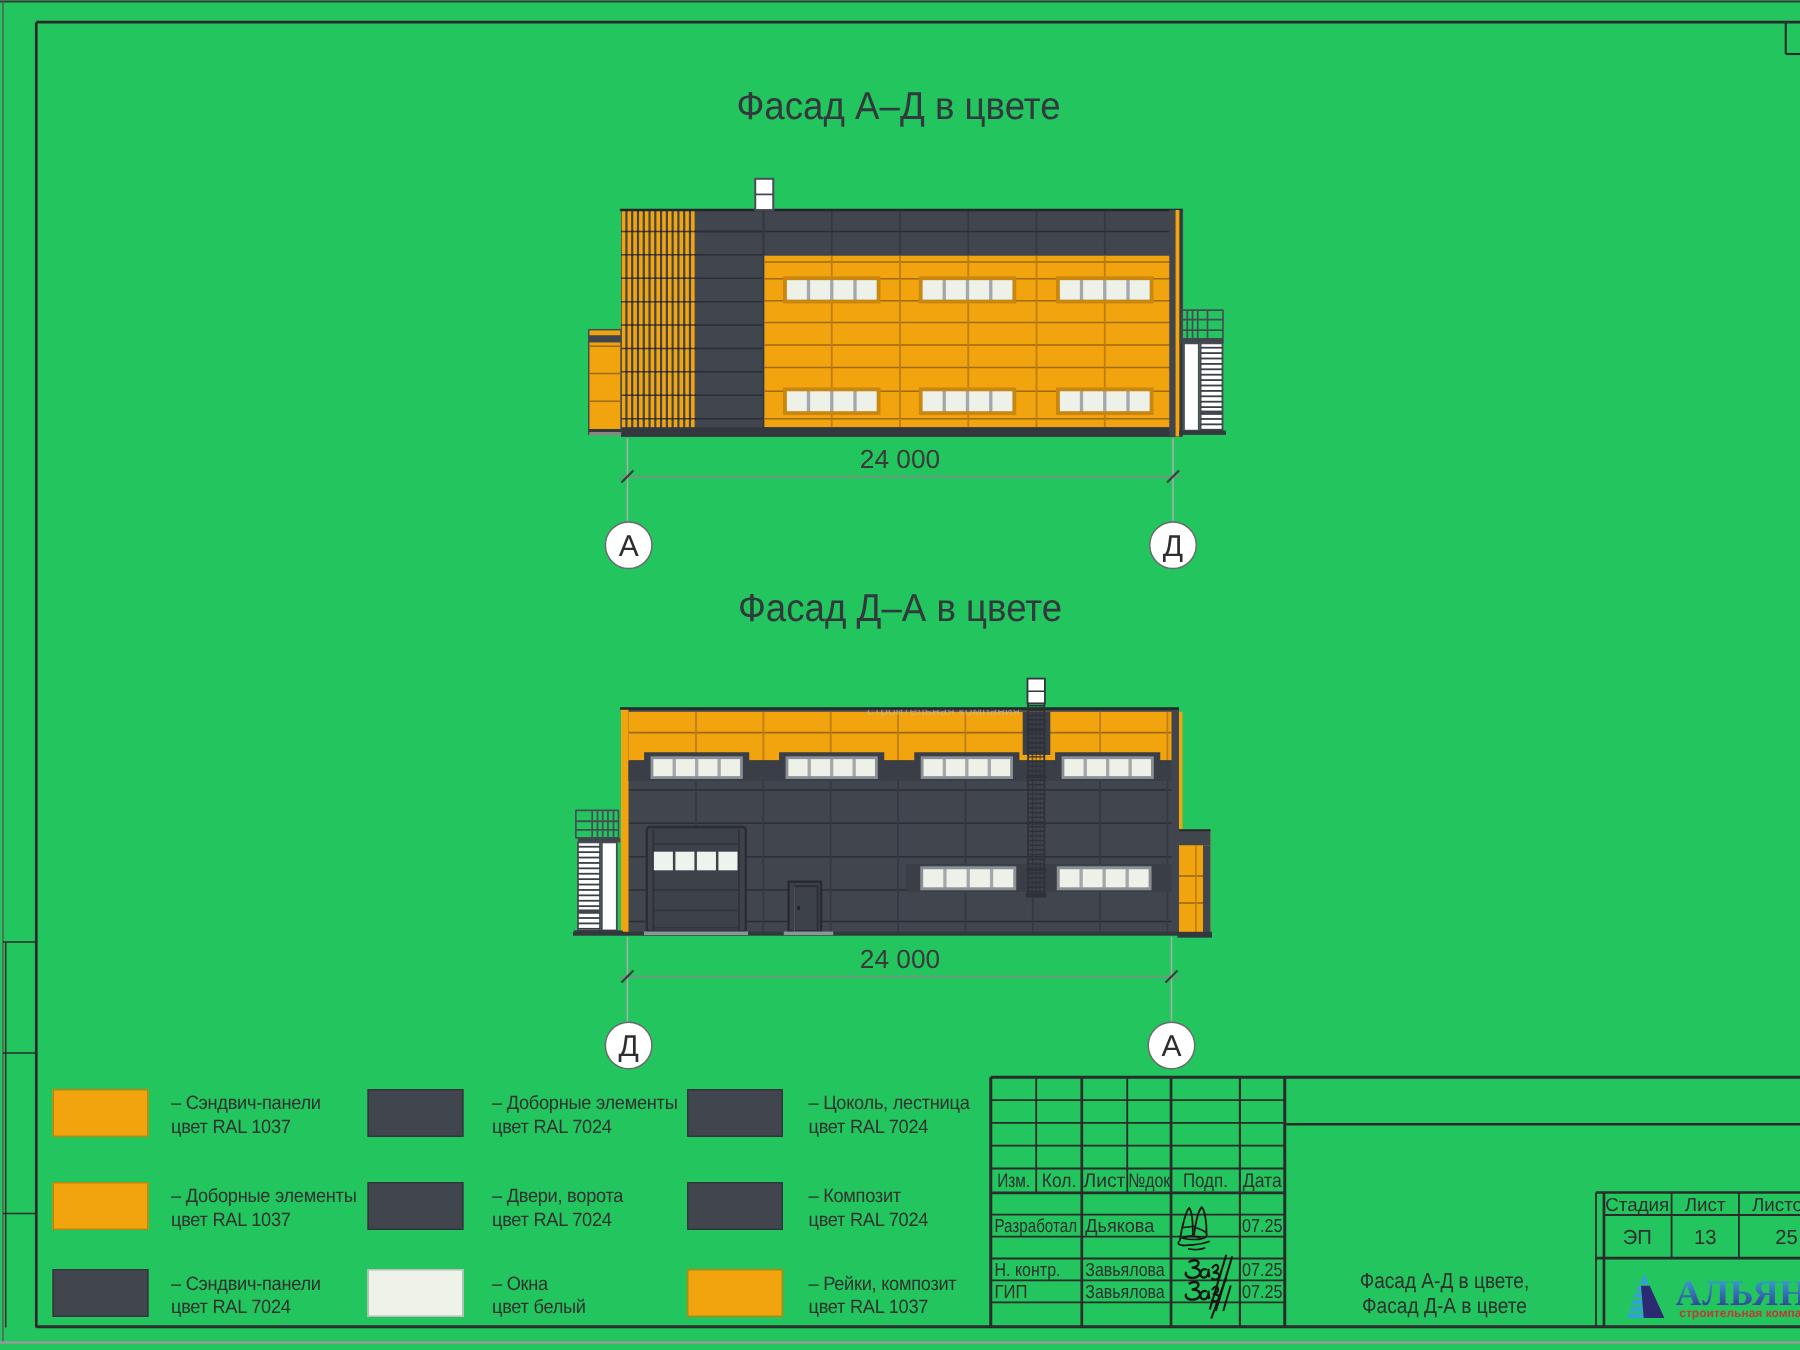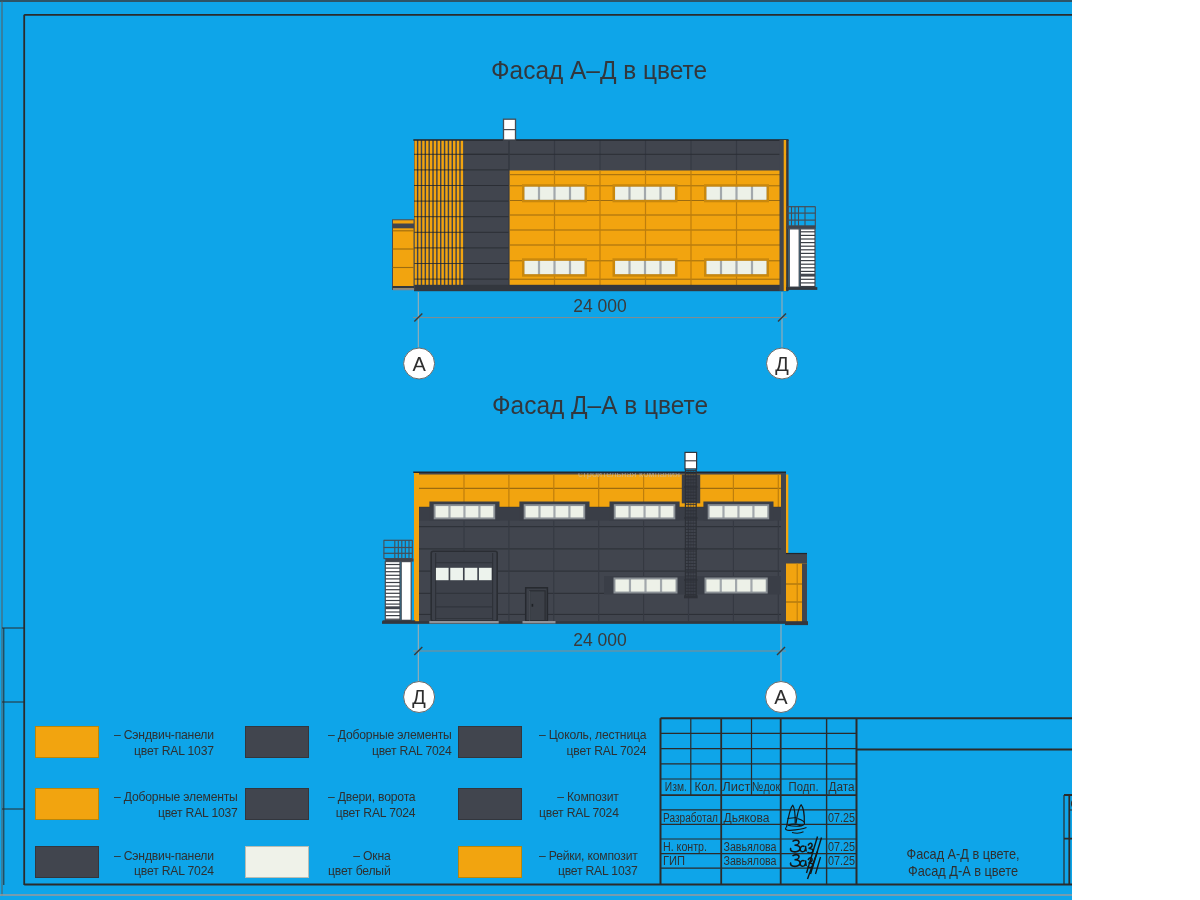--- a/index.html
+++ b/index.html
@@ -1,17 +1,17 @@
 <!DOCTYPE html>
 <html><head>
 <meta charset="utf-8">
 <style>
   html,body{margin:0;padding:0;background:#ffffff;}
-  #sheet{position:relative;width:1072px;height:900px;overflow:hidden;background:#0ea5e9;
-         font-family:"Liberation Sans",sans-serif;text-align:right;}
+  #sheet{position:relative;width:1200px;height:900px;overflow:hidden;background:#22c55e;
+         font-family:"Liberation Sans",sans-serif;}
   .abs{position:absolute;}
   svg{display:block;}
   .ttl{position:absolute;color:rgba(51,54,59,0.99);font-size:26px;white-space:nowrap;transform:scaleX(0.94);transform-origin:0 0;}
   .lgt{font-size:12.8px;letter-spacing:-0.2px;line-height:15.6px;color:rgba(47,47,47,0.99);white-space:nowrap;transform:scaleX(0.95);transform-origin:0 0;}
 </style>
 </head>
 <body>
 <div id="sheet">
 
 <svg class="abs" style="left:0;top:0" width="1200" height="900" viewBox="0 0 1200 900">

